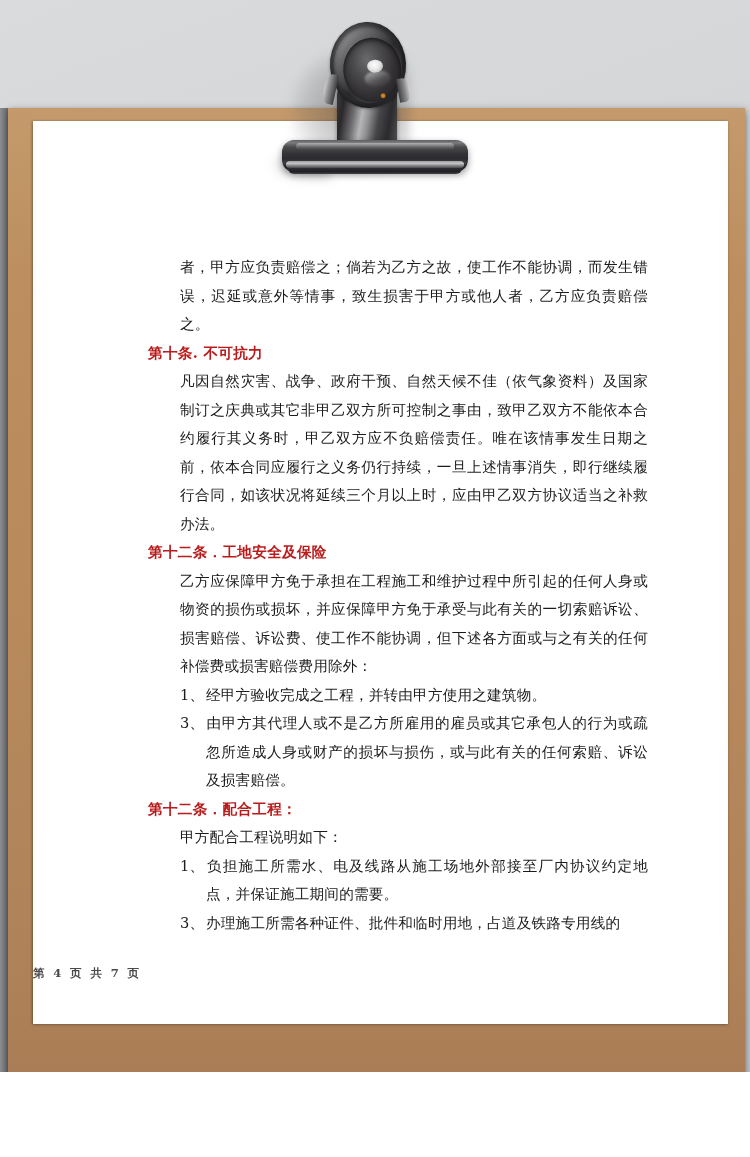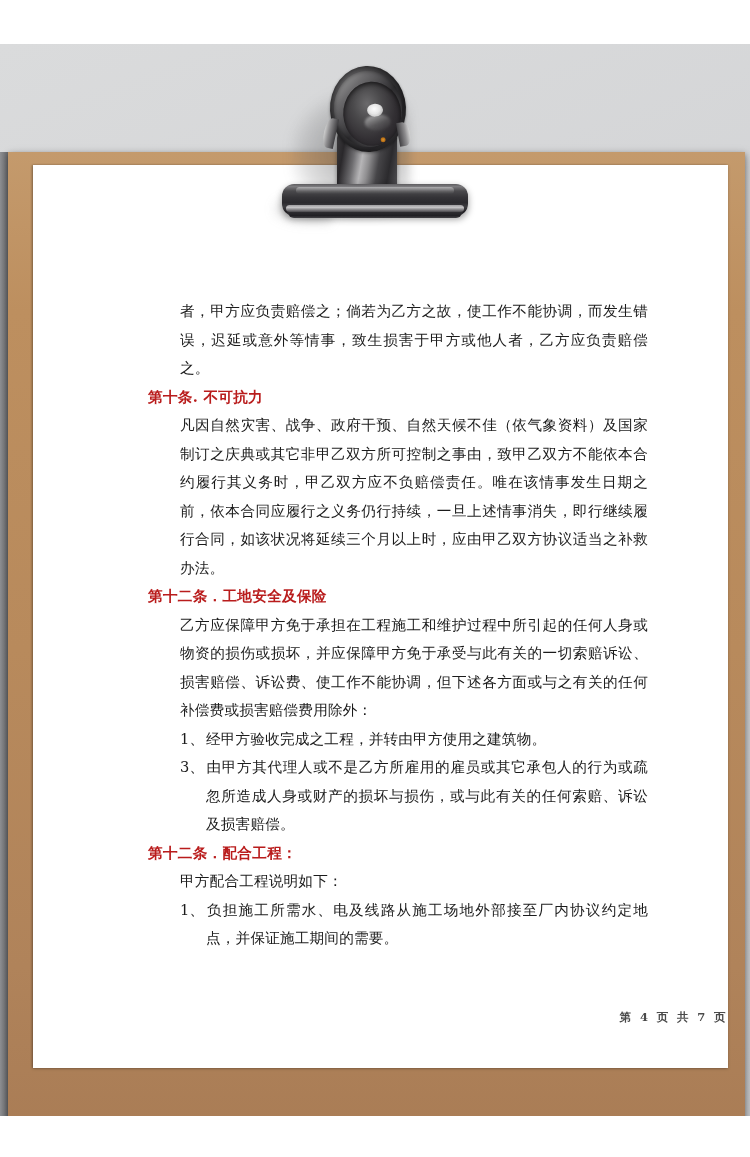--- a/index.html
+++ b/index.html
@@ -14,21 +14,20 @@
     font-family: "DejaVu Serif", "Liberation Serif", serif;
   }
 
   
   #scene {
     position: relative;
     width: 750px;
     height: 1072px;
     background: linear-gradient(160deg, #dadbdc 0%, #d3d4d6 38%, #cfd0d2 72%, #cacbcd 100%);
     overflow: hidden;
-    margin-top: 44px;
   }
 
   
   #board {
     position: absolute;
     left: 8px;
     top: 108px;
     width: 737px;
     height: 993px;
     background:
@@ -106,21 +105,21 @@
     width: 26px;
     text-indent: 0;
   }
 
   
   #footer {
     position: absolute;
     left: 0;
     top: 845px;
     width: 695px;
-    text-align: right;
+    text-align: left;
     font-size: 11.5px;
     color: #4a4a4a;
     letter-spacing: 2.4px;
     font-weight: bold;
   }
 
   
   #clip {
     position: absolute;
     left: 282px;
@@ -321,20 +320,21 @@
         <p class="list-item"><span class="num">3、</span><span>由甲方其代理人或不是乙方所雇用的雇员或其它承包人的行为或疏忽所造成人身或财产的损坏与损伤，或与此有关的任何索赔、诉讼及损害赔偿。</span></p>
 
 
         <p class="heading">第十二条．配合工程：</p>
 
         <p class="para indent-body">甲方配合工程说明如下：</p>
 
         <p class="list-item"><span class="num">1、</span><span>负担施工所需水、电及线路从施工场地外部接至厂内协议约定地点，并保证施工期间的需要。</span></p>
 
 
+        <p class="list-item"><span class="num">3、</span><span>办理施工所需各种证件、批件和临时用地，占道及铁路专用线的</span></p>
 
       </div>
 
       <div id="footer">第 4 页 共 7 页</div>
 
     </div>
   </div>
 
   <div id="clip">
     <div id="clip-shadow"></div>

